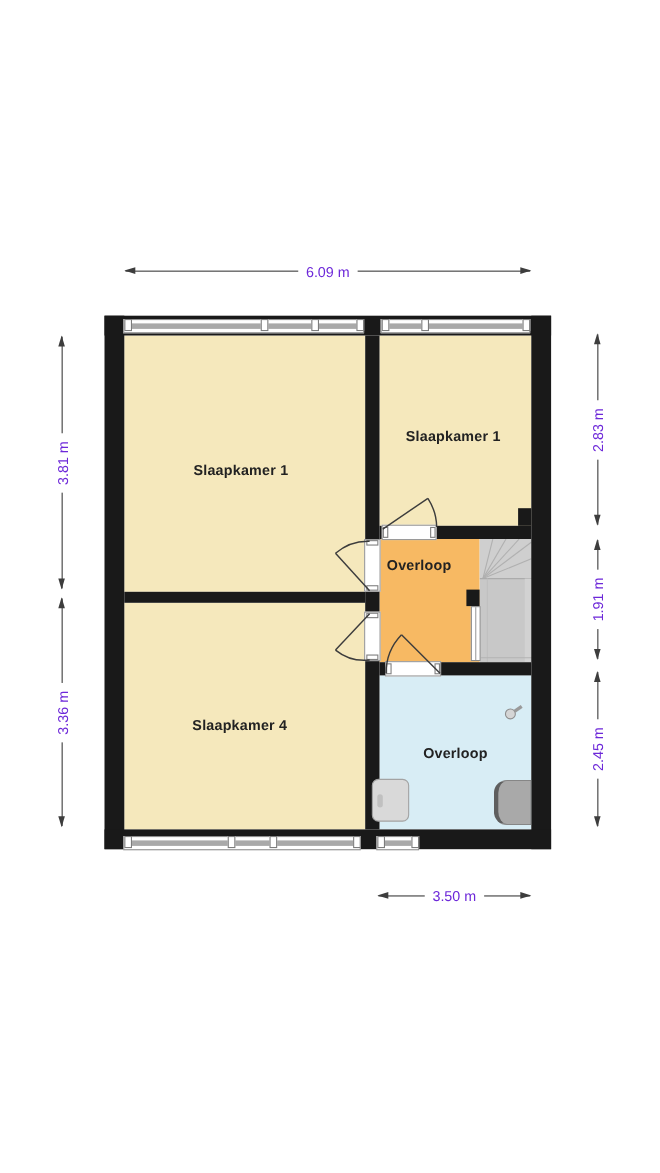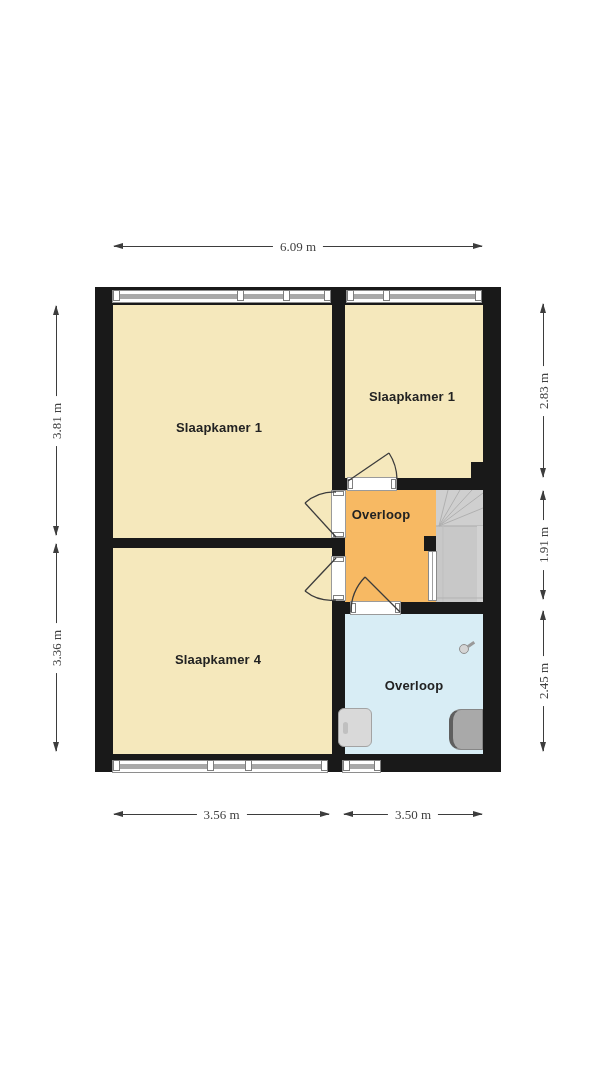--- a/index.html
+++ b/index.html
@@ -26,21 +26,21 @@
     position:absolute;transform:translate(-50%,-50%);
     font-size:13px;font-weight:700;color:#222;white-space:nowrap;letter-spacing:.2px;
   }
   
   .dim{position:absolute;}
   .dim .line{position:absolute;background:#3d3d3d;}
   .dim-h .line{left:1px;right:1px;top:6px;height:1px;}
   .dim-v .line{top:1px;bottom:1px;left:6px;width:1px;}
   .dim .lbl{
     position:absolute;left:50%;top:50%;transform:translate(-50%,-50%);
-    background:#fff;font-size:13px;color:#404040;white-space:nowrap;padding:0 7px;font-family:Liberation Serif, serif;
+    background:#fff;font-size:13px;color:#6d28d9;white-space:nowrap;padding:0 7px;
   }
   .dim-v .lbl{
     writing-mode:vertical-rl;transform:translate(-50%,-50%) rotate(180deg);
     padding:7px 0;
   }
   .arr{position:absolute;width:0;height:0;}
   .arr-left{left:0;top:3px;border-top:3px solid transparent;border-bottom:3px solid transparent;border-right:10px solid #3d3d3d;}
   .arr-right{right:0;top:3px;border-top:3px solid transparent;border-bottom:3px solid transparent;border-left:10px solid #3d3d3d;}
   .arr-up{top:0;left:3px;border-left:3px solid transparent;border-right:3px solid transparent;border-bottom:10px solid #3d3d3d;}
   .arr-down{bottom:0;left:3px;border-left:3px solid transparent;border-right:3px solid transparent;border-top:10px solid #3d3d3d;}
@@ -184,26 +184,20 @@
   <div class="room-label" style="left:218px;top:659px;">Slaapkamer 4</div>
   <div class="room-label" style="left:381px;top:514px;">Overloop</div>
   <div class="room-label" style="left:414px;top:685px;">Overloop</div>
 
   <div class="dim dim-h" style="left:113px;top:240px;width:370px;height:13px;">
     <div class="line"></div>
     <div class="arr arr-left"></div>
     <div class="arr arr-right"></div>
     <span class="lbl">6.09 m</span>
   </div>
-  <div class="dim dim-h" style="left:113px;top:808px;width:217px;height:13px;">
-    <div class="line"></div>
-    <div class="arr arr-left"></div>
-    <div class="arr arr-right"></div>
-    <span class="lbl">3.56 m</span>
-  </div>
   <div class="dim dim-h" style="left:343px;top:808px;width:140px;height:13px;">
     <div class="line"></div>
     <div class="arr arr-left"></div>
     <div class="arr arr-right"></div>
     <span class="lbl">3.50 m</span>
   </div>
   <div class="dim dim-v" style="left:50px;top:305px;width:13px;height:231px;">
     <div class="line"></div>
     <div class="arr arr-up"></div>
     <div class="arr arr-down"></div>

